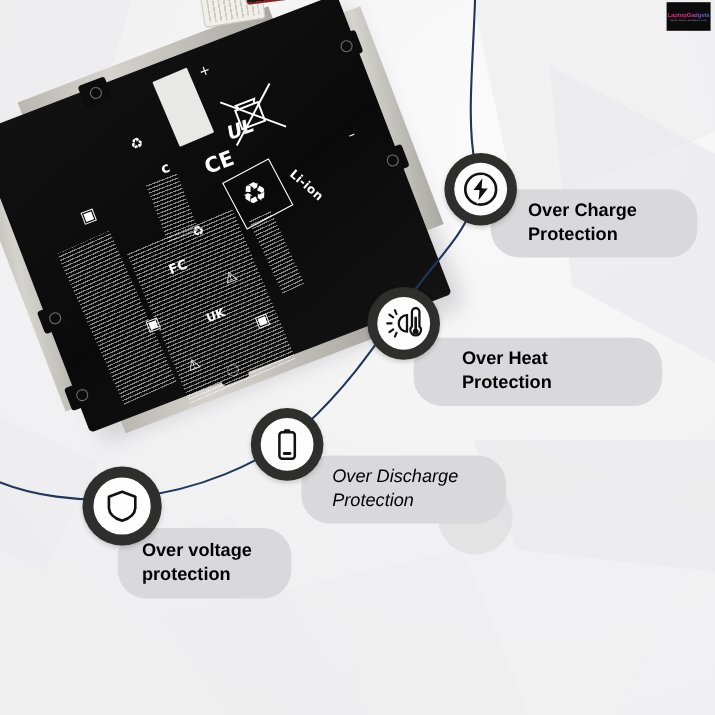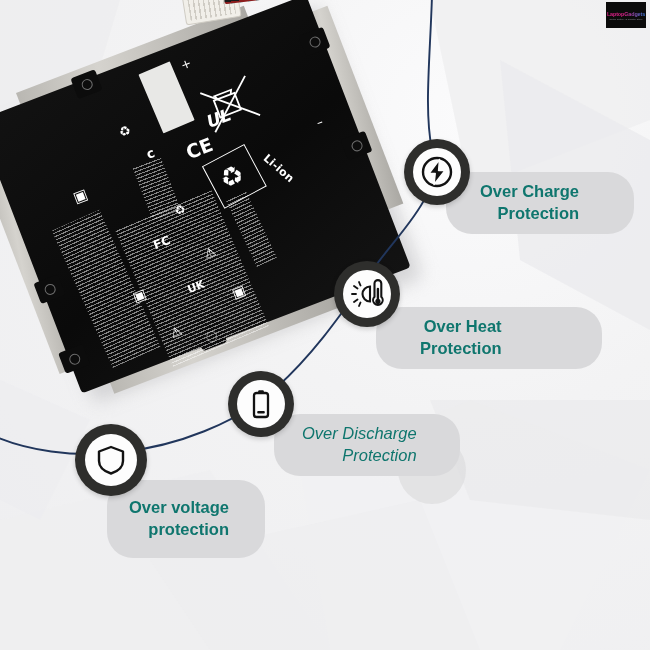--- a/index.html
+++ b/index.html
@@ -151,26 +151,25 @@
   .feature { position: absolute; }
   .pill {
     position: absolute;
     background: #d9d9db;
     border-radius: 26px;
     display: flex;
     align-items: center;
     box-sizing: border-box;
   }
   .pill-text {
-    color: #0f766e;
+    color: #000000;
     font-size: 16.5px;
     line-height: 1.32;
     font-weight: 700;
     white-space: pre-line;
-    text-align: right;
   }
   .pill-text.light { font-weight: 400; font-style: italic; }
   .badge {
     position: absolute;
     width: 66px; height: 66px;
     border-radius: 50%;
     background: #2e2e2c;
     display: flex;
     align-items: center;
     justify-content: center;
@@ -352,21 +351,21 @@
           <svg width="34" height="34" viewBox="0 0 34 34">
             <rect x="10" y="6" width="14" height="24" rx="2.6" fill="none" stroke="#121212" stroke-width="2.3"></rect>
             <rect x="14.2" y="3.2" width="5.6" height="3" rx="1" fill="#121212"></rect>
             <rect x="13.2" y="24" width="7.6" height="2.6" rx="1" fill="#121212"></rect>
           </svg>
         </div>
       </div>
     </div>
 
     <div class="feature">
-      <div class="pill" style="left:107px; top:480px; width:158px; height:78px; padding-left:22px;">
+      <div class="pill" style="left:107px; top:480px; width:158px; height:64px; padding-left:22px;">
         <span class="pill-text">Over voltage
 protection</span>
       </div>
       <div class="badge" style="left:75px; top:424px; width:72px; height:72px;">
         <div class="badge-inner" style="width:52px; height:52px;">
           <svg width="34" height="34" viewBox="0 0 34 34">
             <path d="M17 4 L29 8.5 v9.5 c0 6.6 -6 10.6 -12 12.5 c-6 -1.9 -12 -5.9 -12 -12.5 V8.5 z" fill="none" stroke="#121212" stroke-width="2.4" stroke-linejoin="round"></path>
           </svg>
         </div>
       </div>

